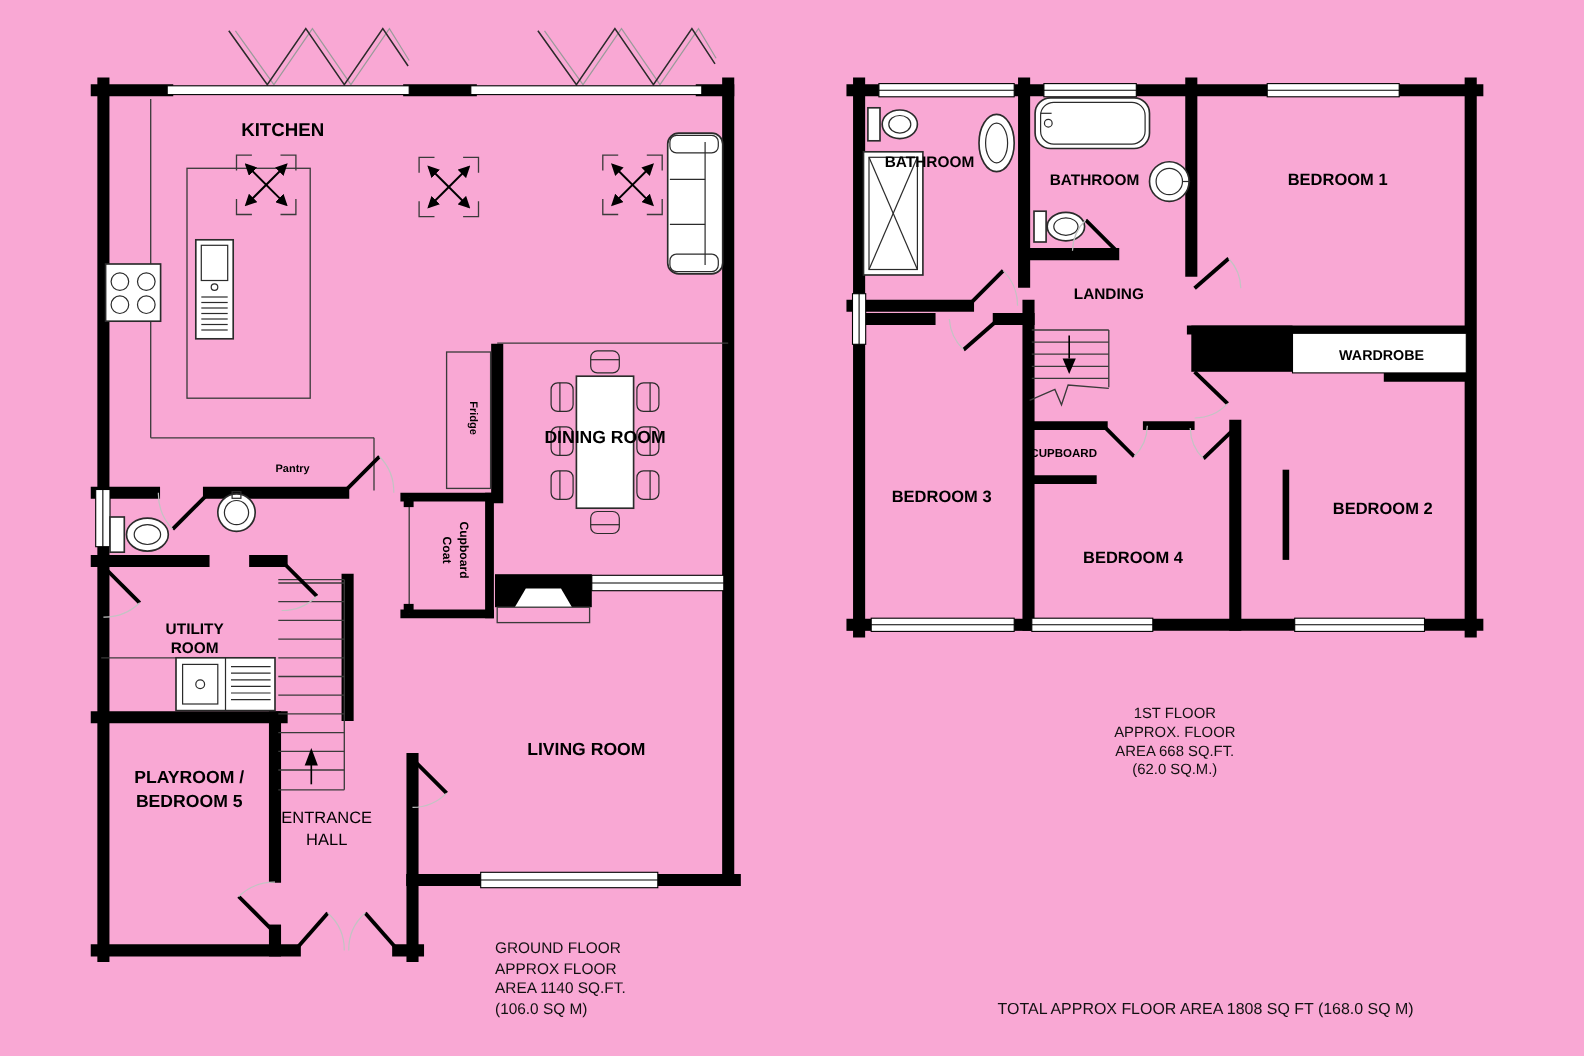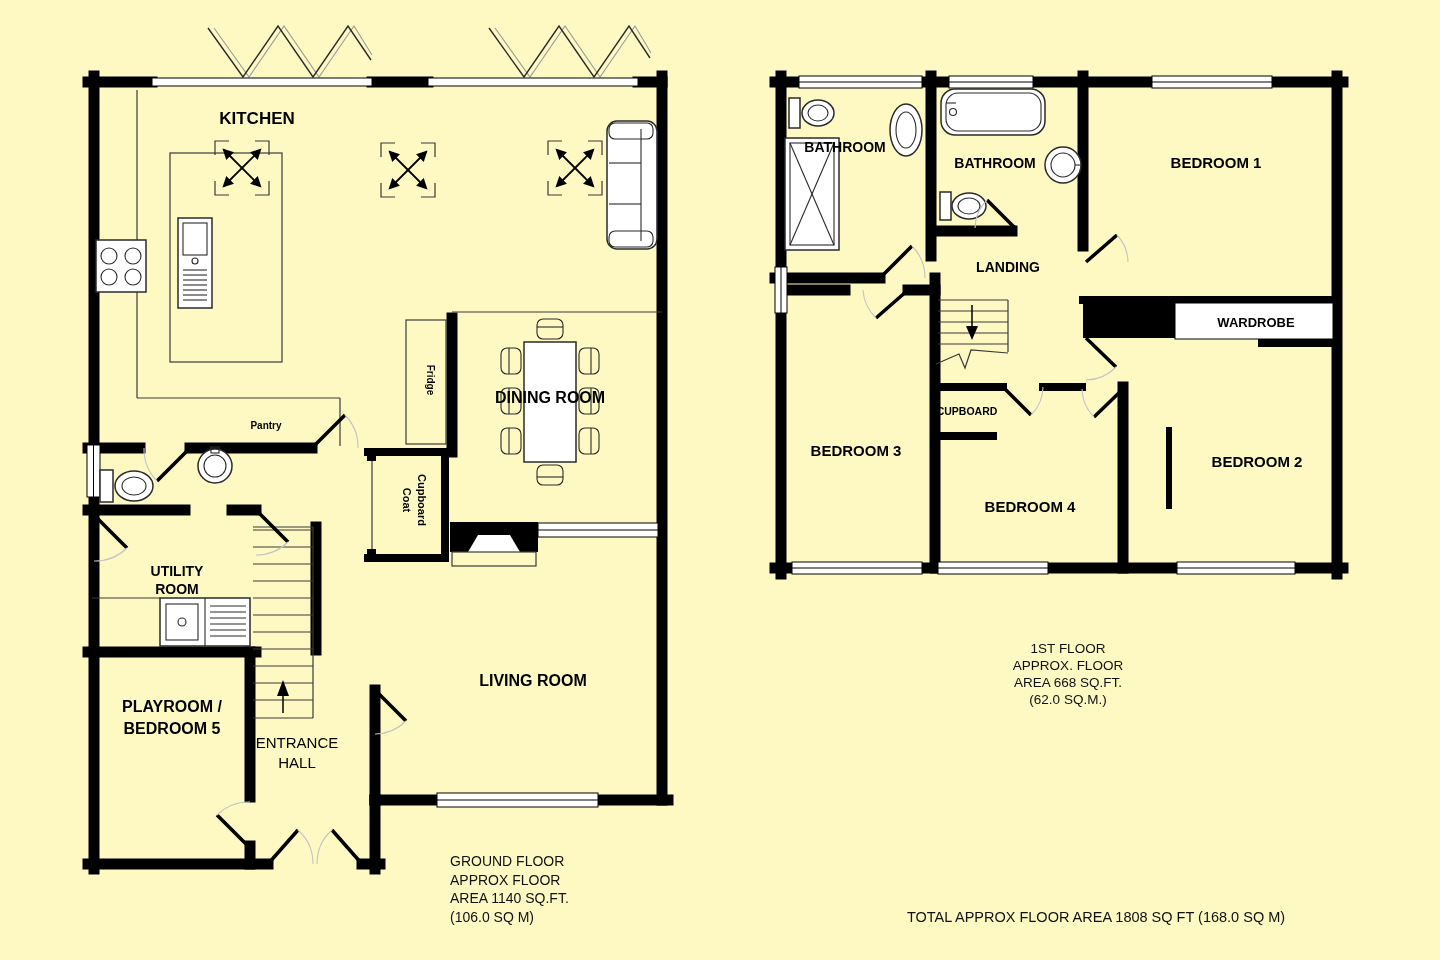--- a/index.html
+++ b/index.html
@@ -1,16 +1,16 @@
 <!DOCTYPE html>
 <html><head>
 <meta charset="utf-8">
 <style>
   html,body{margin:0;padding:0;background:#fff;}
-  #stage{position:relative;width:1440px;height:960px;background:#fef9c3;overflow:hidden;}
+  #stage{position:relative;width:1440px;height:960px;background:#f9a8d4;overflow:hidden;}
   svg{display:block;}
   .wall{stroke:#000;stroke-width:11;fill:none;stroke-linecap:square;}
   .wall8{stroke:#000;stroke-width:8;fill:none;stroke-linecap:square;}
   .wall6{stroke:#000;stroke-width:6;fill:none;stroke-linecap:square;}
   .thin{stroke:#3a3a3a;stroke-width:1.2;fill:none;}
   .fix{stroke:#2b2b2b;stroke-width:1.5;fill:#fff;}
   .fixthin{stroke:#2b2b2b;stroke-width:1.1;fill:none;}
   .leaf{stroke:#000;stroke-width:3.5;}
   .arc{stroke:#c3c3c3;stroke-width:1.1;fill:none;}
   .win{fill:#fff;stroke:#000;stroke-width:1;}

